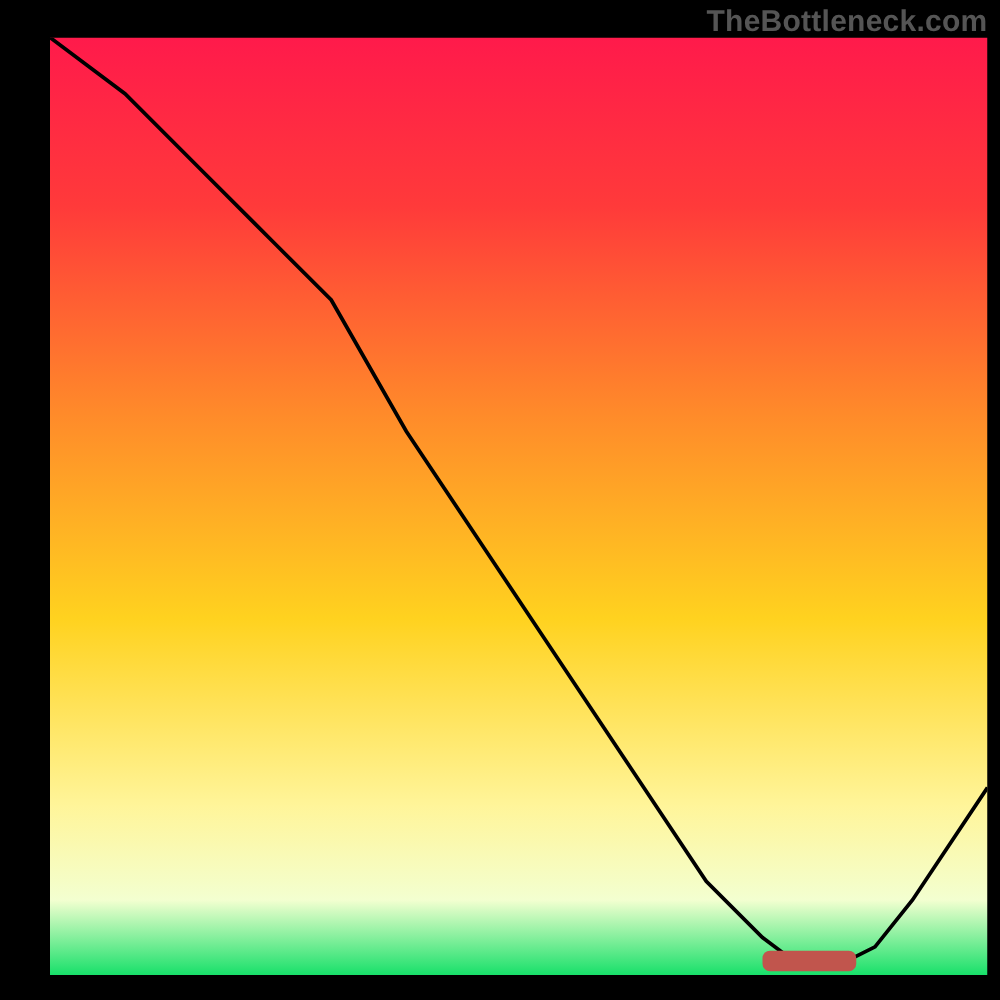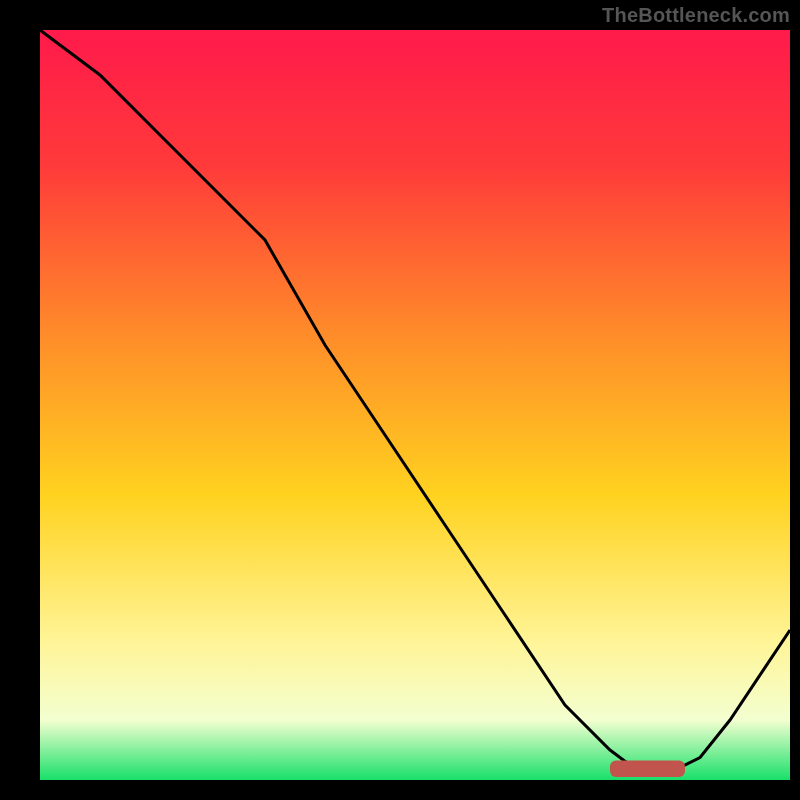--- a/index.html
+++ b/index.html
@@ -15,21 +15,21 @@
     position: relative;
     width: 800px;
     height: 800px;
     background: #000;
   }
   .watermark {
     position: absolute;
     top: 4px;
     right: 10px;
     color: #555;
-    font-size: 20px;
+    font-size: 24px;
     font-weight: 600;
     letter-spacing: 0.2px;
     user-select: none;
     margin-left: 29px;
   }
   .plot-wrap {
     position: absolute;
     left: 40px;
     top: 30px;
     width: 750px;

